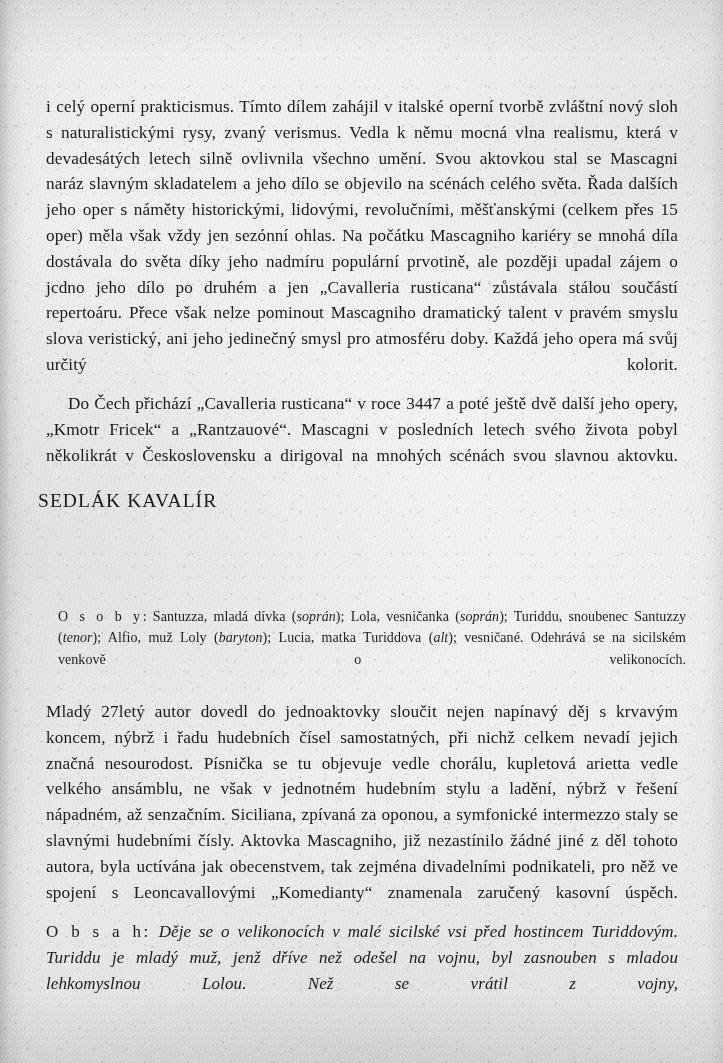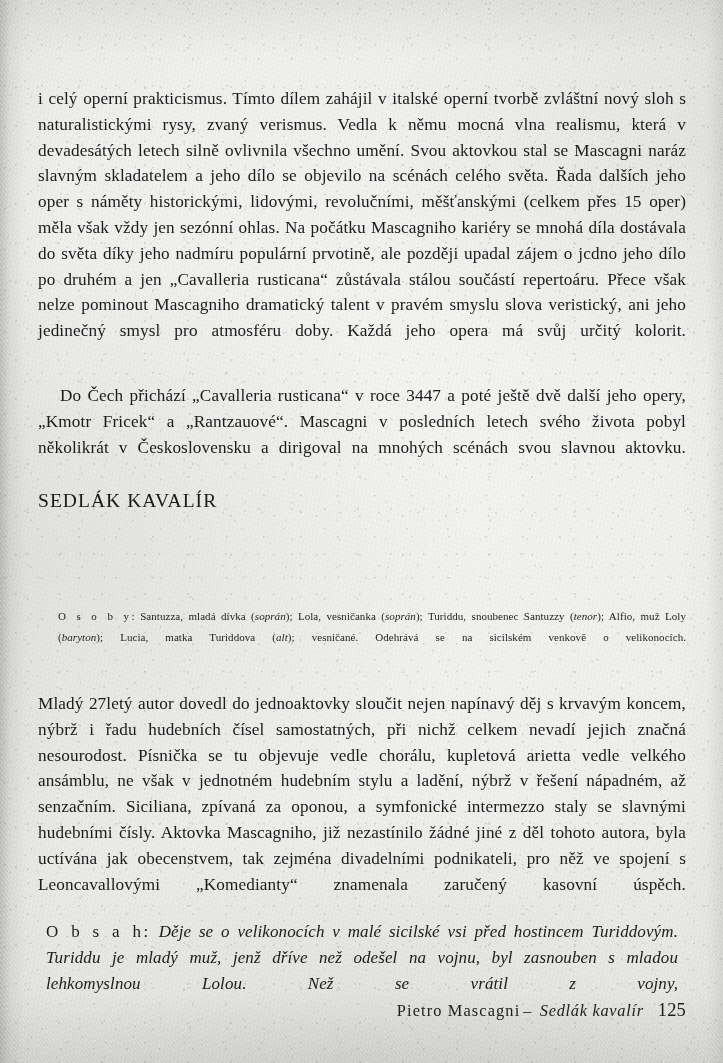--- a/index.html
+++ b/index.html
@@ -71,21 +71,21 @@
   
   #textblock {
     position: absolute;
     left: 38px;
     top: 0;
     width: 648px;
     height: 100%;
   }
 
   .para {
-    margin: 0;
+    margin: 8px;
     text-align: justify;
     text-justify: inter-word;
     font-size: 17.2px;
     line-height: 25.8px;
     letter-spacing: .12px;
     word-spacing: .3px;
     color: #1b1b1b;
   }
   .para.indent { text-indent: 22px; }
   .para.noindent { text-indent: 0; }
@@ -113,21 +113,21 @@
 
   #p-credits { top: 527px; }
 
   
   #p-osoby {
     top: 606px;
     left: 20px;
     width: 628px;
   }
   .small {
-    font-size: 11px;
+    font-size: 14px;
     line-height: 21.3px;
     letter-spacing: .05px;
     text-align: justify;
     margin: 0;
     color: #1e1e1e;
   }
   .small::after { content: ""; display: inline-block; width: 100%; }
 
   #p-body    { top: 691px; }
   #p-obsah   { top: 911px; }
@@ -219,18 +219,15 @@
     <div class="slot" id="p-body">
       <p class="para noindent">Mladý 27letý autor dovedl do jednoaktovky sloučit nejen napínavý děj s krvavým koncem, nýbrž i řadu hudebních čísel samostatných, při nichž celkem nevadí jejich značná nesourodost. Písnička se tu objevuje vedle chorálu, kupletová arietta vedle velkého ansámblu, ne však v jednotném hudebním stylu a ladění, nýbrž v řešení nápadném, až senzačním. Siciliana, zpívaná za oponou, a symfonické intermezzo staly se slavnými hudebními čísly. Aktovka Mascagniho, již nezastínilo žádné jiné z děl tohoto autora, byla uctívána jak obecenstvem, tak zejména divadelními podnikateli, pro něž ve spojení s Leoncavallovými „Komedianty“ znamenala zaručený kasovní úspěch.</p>
     </div>
 
     <div class="slot" id="p-obsah">
       <p class="obsah"><span class="spaced">O b s a h</span><span class="spaced">:</span><span> Děje se o velikonocích v malé sicilské vsi před hostincem Turiddovým. Turiddu je mladý muž, jenž dříve než odešel na vojnu, byl zasnouben s mladou lehkomyslnou Lolou. Než se vrátil z vojny,</span></p>
     </div>
 
   </div>
 
-  <div id="footer">
-    <span class="foot-name">Pietro  Mascagni</span><span class="foot-dash">–</span><span class="foot-title">Sedlák kavalír</span><span class="foot-page">125</span>
-  </div>
 
   <div id="ink-fade"></div>
 </div>
 
 </body></html>

